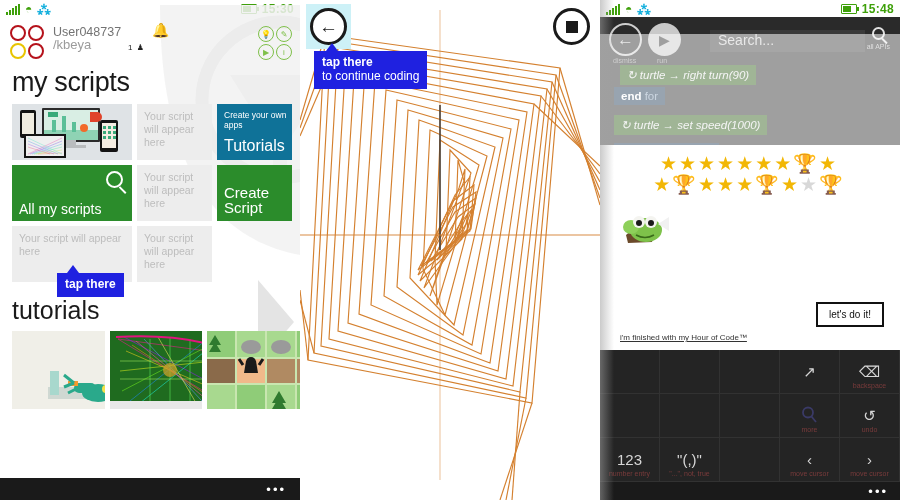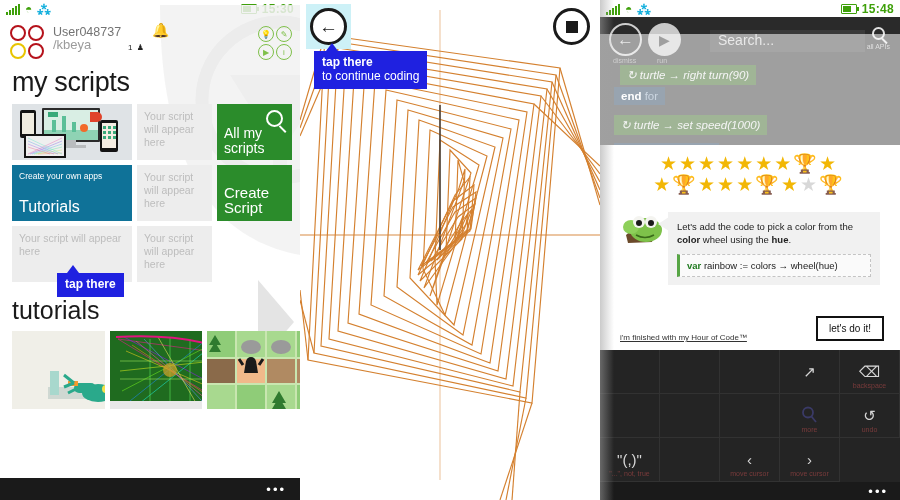--- a/index.html
+++ b/index.html
@@ -131,21 +131,21 @@
   .tip p b { font-weight:bold; }
   .tipcode { margin-top:8px; border:1px dashed #c4c4c4; background:#fafafa; padding:5px 7px;
              font-size:9.5px; color:#222; border-left:3px solid #56a544;}
   .tipcode b { color:#1f7a1f; font-weight:bold; }
   .turtleface { position:absolute; left:22px; top:68px; width:42px; height:36px; }
   .tipArrow { position:absolute; left:58px; top:72px; width:0;height:0;
               border-top:7px solid transparent;border-bottom:7px solid transparent;
               border-right:11px solid #f1f1f1; }
 
   .doit { position:absolute; right:16px; top:157px; border:2px solid #111; background:#fff;
-          font-size:10px; padding:5px 11px; color:#111;margin-top:14px; }
+          font-size:10px; padding:5px 11px; color:#111; }
   .finlink { position:absolute; left:20px; top:188px; font-size:8px; color:#333;
              text-decoration:underline; }
 
   .keyb { position:absolute; left:0; bottom:0; width:300px; height:150px; background:#242424; }
   .kgrid { position:absolute; left:0; top:0; width:300px; height:132px;
            display:grid; grid-template-columns:repeat(5,1fr); grid-template-rows:repeat(3,1fr); }
   .key { position:relative; border-right:1px solid #323232; border-bottom:1px solid #323232;
          display:flex; flex-direction:column; align-items:center; justify-content:center; }
   .key .glyph { color:#d6d6d6; font-size:15px; line-height:16px; }
   .key .klab { position:absolute; bottom:4px; font-size:7px; color:#7a3b3b; }
@@ -255,28 +255,28 @@
               <rect x="101" y="27" width="3" height="3"></rect>
           <rect x="91" y="32" width="3" height="3"></rect>
               <rect x="96" y="32" width="3" height="3"></rect>
               <rect x="101" y="32" width="3" height="3"></rect>
             </g>
         </svg>
       </div>
 
       <div class="tile t-ghost"><span>Your script will appear here</span></div>
 
+      <div class="tile t-blue">
+        <span class="sm">Create your own apps</span>
+        <span class="lg">Tutorials</span>
+      </div>
+
       <div class="tile t-green">
         <span class="magnifier"></span>
         <span class="tl">All my scripts</span>
-      </div>
-
-      <div class="tile t-blue">
-        <span class="sm">Create your own apps</span>
-        <span class="lg">Tutorials</span>
       </div>
 
       <div class="tile t-ghost"><span>Your script will appear here</span></div>
 
       <div class="tile t-green">
         <span class="tl" style="font-size:15px;bottom:6px">Create Script</span>
       </div>
 
       <div class="tile t-ghost"><span>Your script will appear here</span></div>
       <div class="tile t-ghost"><span>Your script will appear here</span></div>
@@ -521,24 +521,20 @@
         <ellipse cx="24" cy="17" rx="16" ry="12" fill="#7ec24a"></ellipse>
         <ellipse cx="9" cy="14" rx="8" ry="7" fill="#8ed05a"></ellipse>
         <circle cx="17" cy="9" r="6" fill="#f4f4f0"></circle>
         <circle cx="29" cy="9" r="6" fill="#f4f4f0"></circle>
         <circle cx="17" cy="10" r="3" fill="#1a1a1a"></circle>
         <circle cx="29" cy="10" r="3" fill="#1a1a1a"></circle>
         <path d="M14 22 q9 5 18 0" stroke="#3a6b1a" stroke-width="1.6" fill="none"></path>
       </svg>
       <div class="tipArrow"></div>
 
-      <div class="tip">
-        <p><span>Let's add the code to pick a color from the </span><b>color</b><span> wheel using the </span><b>hue</b><span>.</span></p>
-        <div class="tipcode"><b>var</b><span> rainbow := colors → wheel(hue)</span></div>
-      </div>
 
       <div class="doit">let's do it!</div>
       <div class="finlink">i'm finished with my Hour of Code™</div>
     </div>
 
     <div class="keyb">
       <div class="kgrid">
         <div class="key"></div>
         <div class="key"></div>
         <div class="key"></div>
@@ -561,20 +557,24 @@
               </svg>
           </span>
           <span class="klab">more</span>
         </div>
         <div class="key">
             <span class="glyph">↺</span>
             <span class="klab">undo</span>
           </div>
 
         <div class="key">
+            <span class="glyph">123</span>
+            <span class="klab">number entry</span>
+          </div>
+        <div class="key">
             <span class="glyph">"(,)"</span>
             <span class="klab">"...", not, true</span>
           </div>
         <div class="key"></div>
         <div class="key">
             <span class="glyph">‹</span>
             <span class="klab">move cursor</span>
           </div>
         <div class="key">
             <span class="glyph">›</span>

